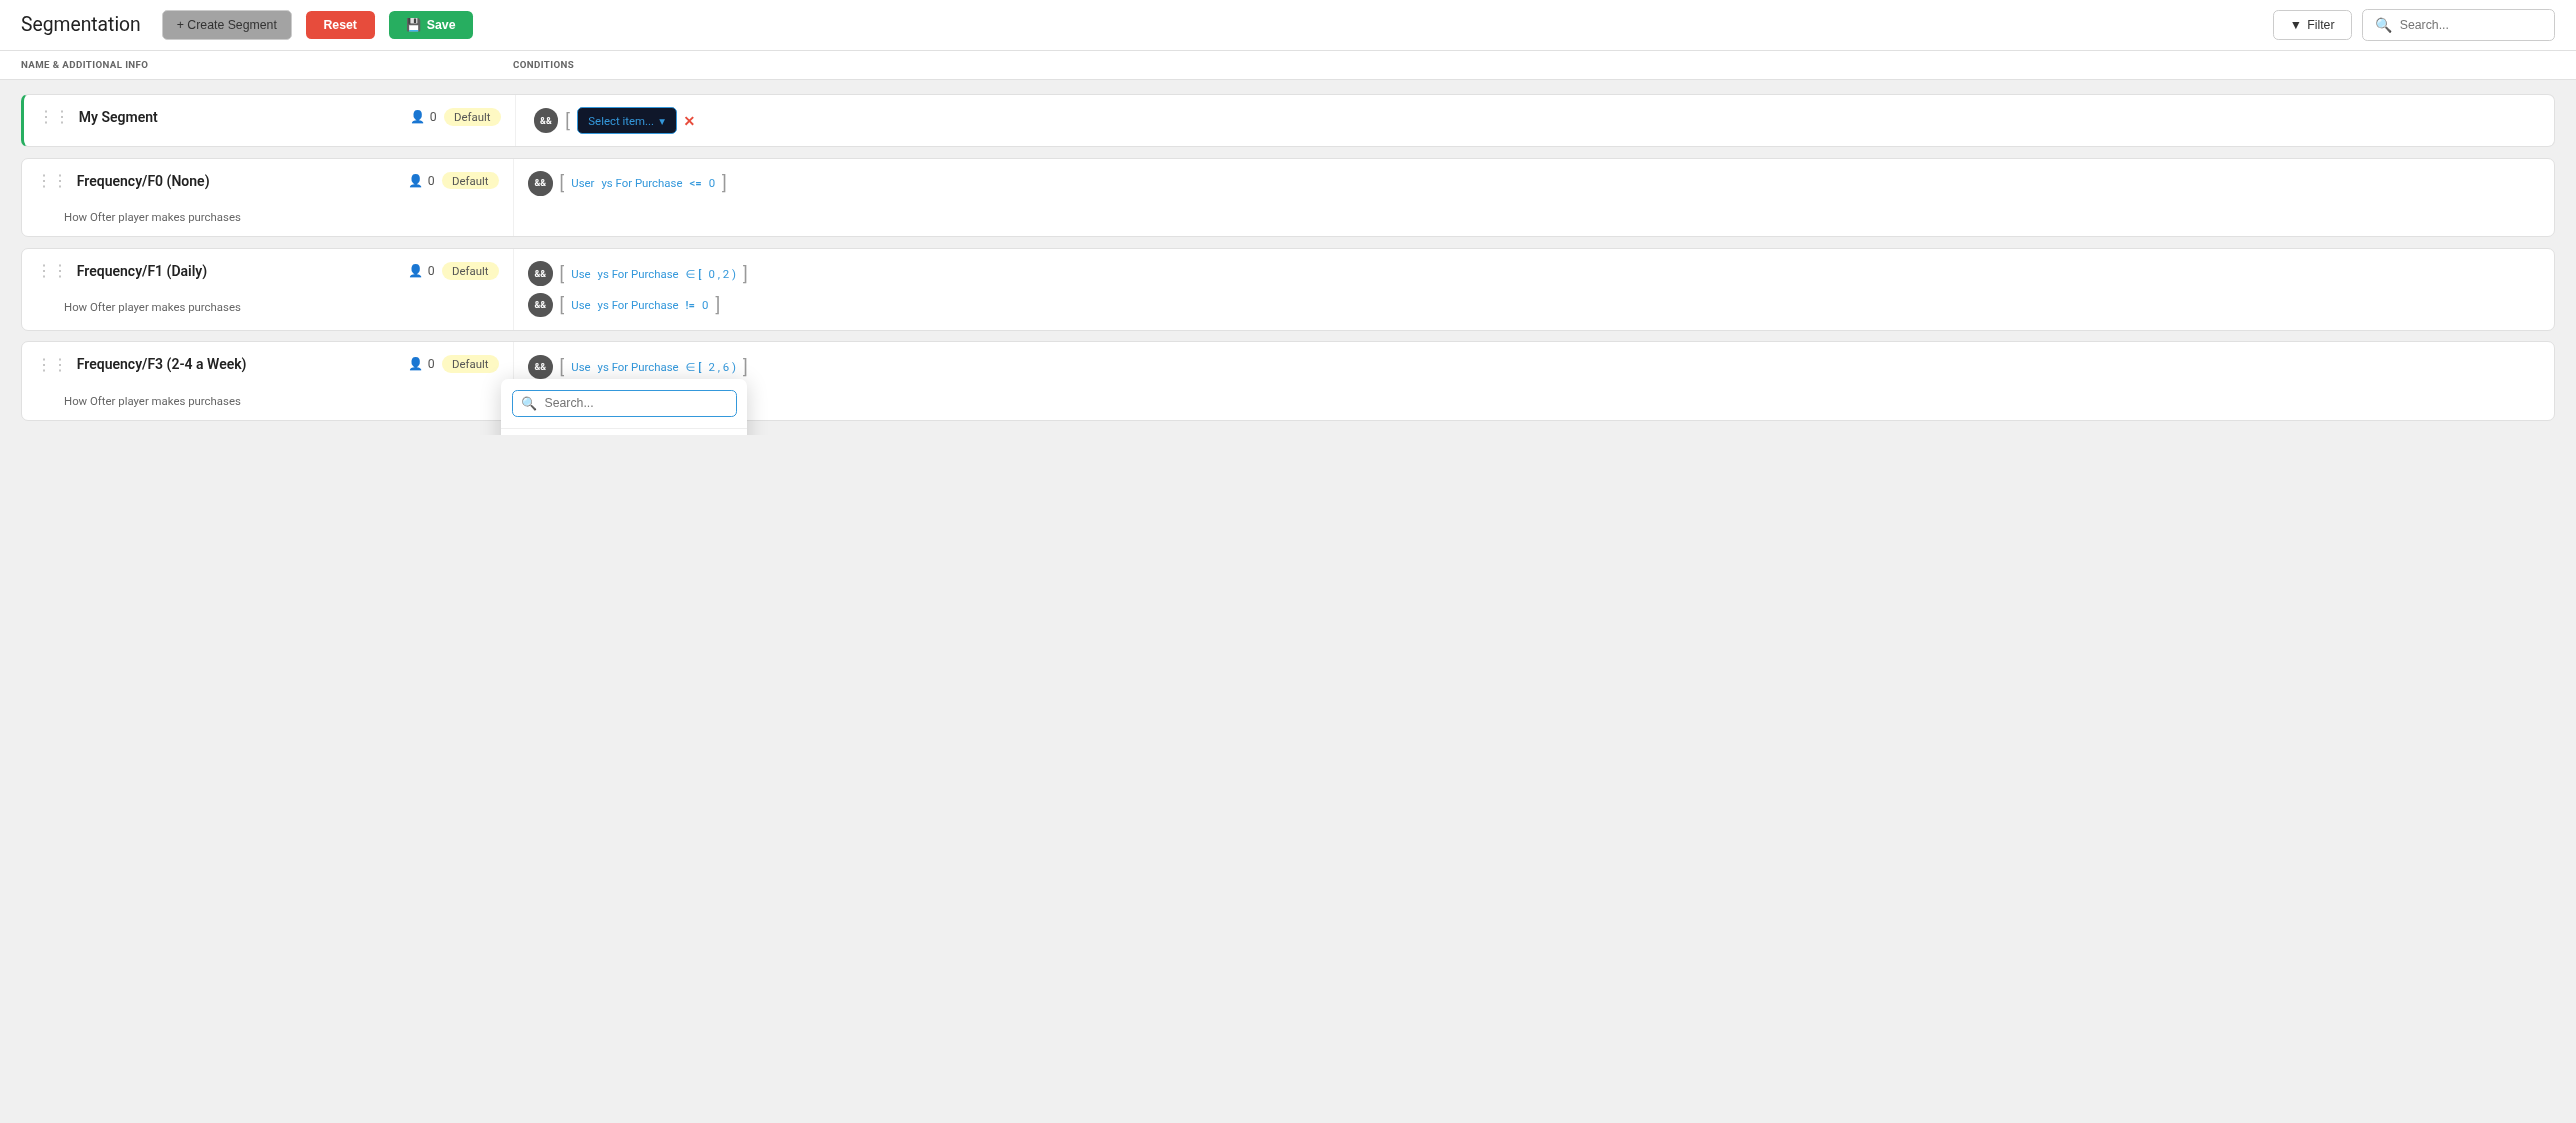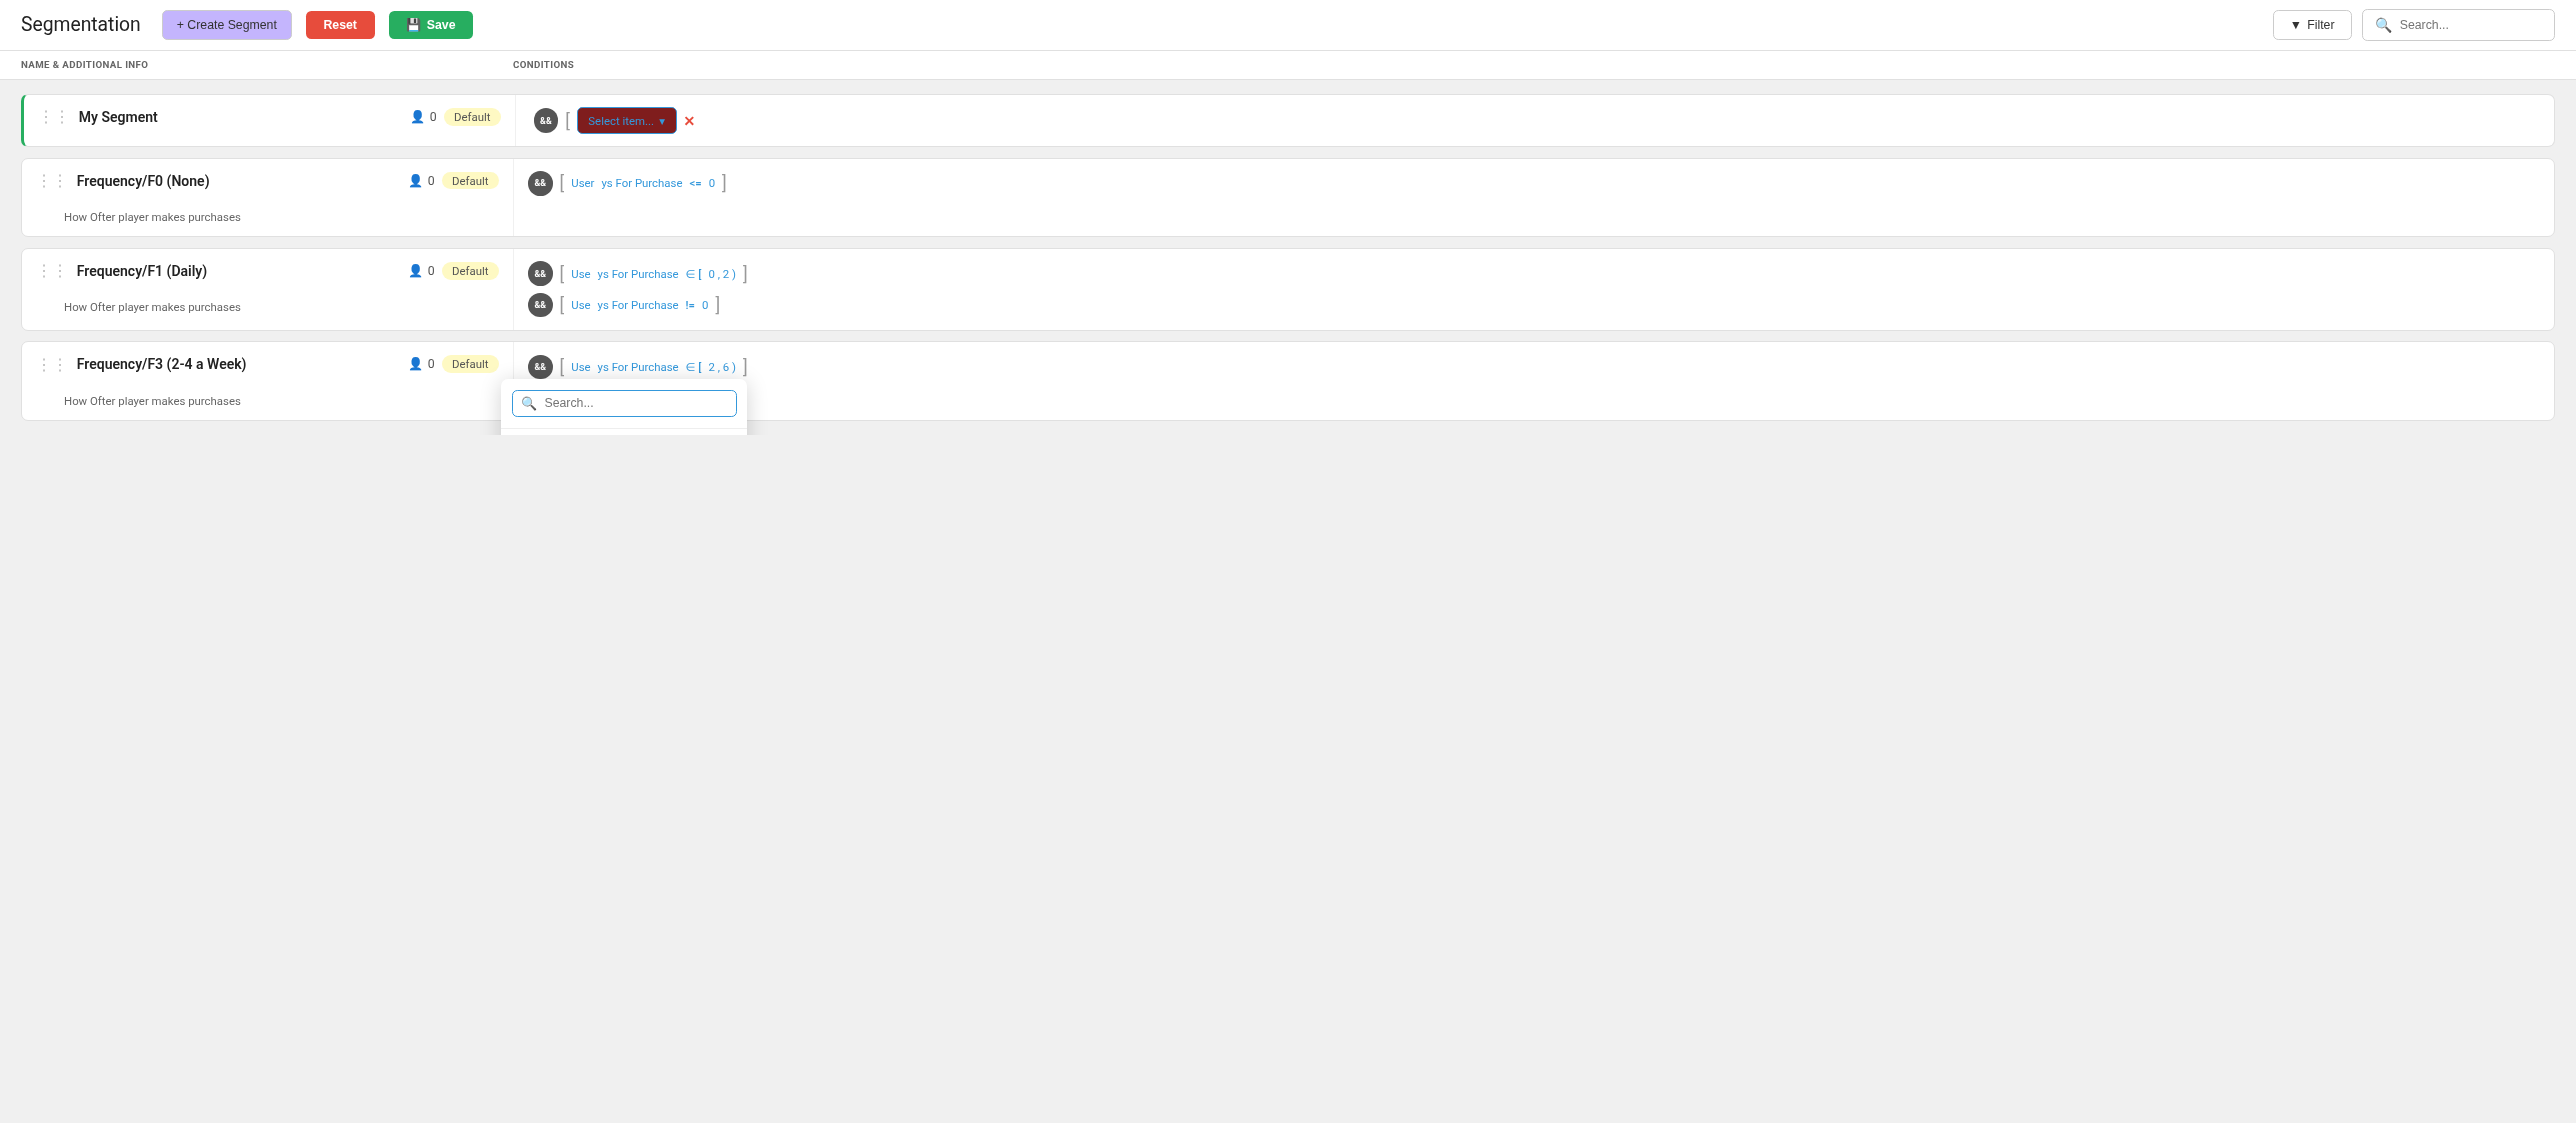--- a/index.html
+++ b/index.html
@@ -25,21 +25,21 @@
       color: #222;
       margin-right: 7px;
     }
     .btn-create {
       display: flex;
       align-items: center;
       gap: 5.3px;
       padding: 7px 14px;
       border: 1.3px solid #ccc;
       border-radius: 5.3px;
-      background: #c4b5fd;
+      background: #a3a3a3;
       color: #333;
       font-size: 12.3px;
       cursor: pointer;
       font-weight: 500;
     }
     .btn-reset {
       padding: 7px 17.6px;
       border: none;
       border-radius: 5.3px;
       background: #e74c3c;
@@ -178,21 +178,21 @@
     .bracket-open {
       color: #999;
       font-size: 17.6px;
     }
     .condition-select {
       border: 1.8px solid #3498db;
       border-radius: 5.3px;
       padding: 5.3px 10.5px;
       color: #3498db;
       font-size: 11.4px;
-      background: #7f1d1d;
+      background: #0f172a;
       cursor: pointer;
       display: flex;
       align-items: center;
       gap: 5.3px;
     }
     .condition-label-blue {
       color: #3498db;
       font-size: 11.4px;
     }
     .condition-op {

